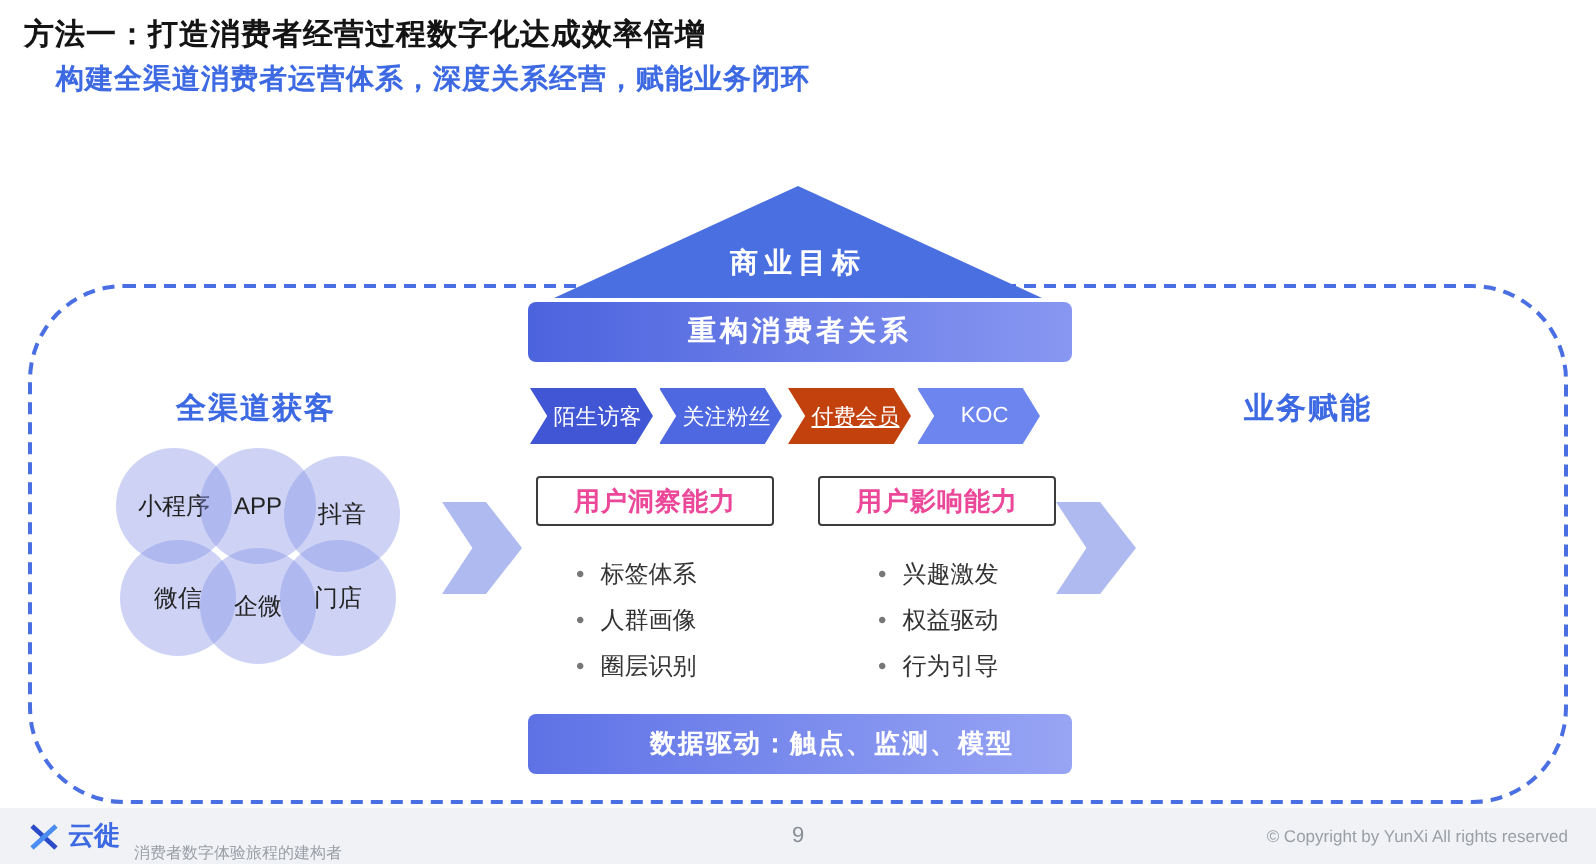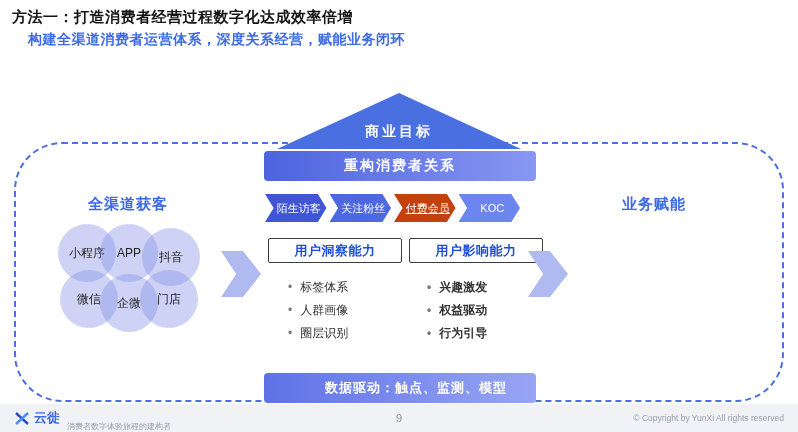--- a/index.html
+++ b/index.html
@@ -38,41 +38,41 @@
   .c6 { left:82px; top:46px; }
 
   .big-arrow { position:absolute; width:40px; height:46px; background:#AFBAF0;
                clip-path:polygon(0 0,55% 0,100% 50%,55% 100%,0 100%,38% 50%); }
   #arrow-left  { left:221px; top:251px; }
   #arrow-right { left:528px; top:251px; }
 
   .bar { position:absolute; left:264px; width:272px; height:30px; border-radius:4px;
          color:#fff; font-weight:bold; display:flex; align-items:center; justify-content:center; }
   #bar-top { top:151px; background:linear-gradient(90deg,#4C63DE,#8897F1); font-size:14px; letter-spacing:2px; }
-  #bar-bottom { top:373px; background:linear-gradient(90deg,#5E72E6,#98A5F4); font-size:13px; letter-spacing:1px;padding-left:32px; }
+  #bar-bottom { top:357px; background:linear-gradient(90deg,#5E72E6,#98A5F4); font-size:13px; letter-spacing:1px;padding-left:32px; }
 
   .stages { position:absolute; left:265px; top:194px; width:255px; height:28px; display:flex; gap:3px; }
   .stage { flex:1; color:#fff; font-size:11px; display:flex; align-items:center; justify-content:center;
            padding-left:6px; clip-path:polygon(0 0,86% 0,100% 50%,86% 100%,0 100%,14% 50%); }
   .stage:nth-child(1){ background:#4156D4; }
   .stage:nth-child(2){ background:#4E68E2; }
   .stage:nth-child(3){ background:#c2410c;text-decoration:underline; }
   .stage:nth-child(4){ background:#6D85EF; }
 
-  .ability-box { position:absolute; width:134px; height:25px; border:1px solid #3c3c3c; border-radius:2px;
+  .ability-box { position:absolute; width:119px; height:25px; border:1px solid #3c3c3c; border-radius:2px;
                  background:#fff; display:flex; align-items:center; justify-content:center;
-                 font-size:13px; font-weight:bold; color:#1d4ed8; letter-spacing:.5px; }
+                 font-size:13px; font-weight:bold; color:#ec4899; letter-spacing:.5px; }
   #insight-box { left:268px; top:238px; }
   #influence-box { left:409px; top:238px; }
 
   .bullets { position:absolute; list-style:none; font-size:12px; color:#333; }
   .bullets li { line-height:23px; }
   .bullets li::before { content:"•"; color:#777; margin-right:8px; }
   #insight-list { left:288px; top:276px; }
-  #influence-list { left:427px; top:276px;font-weight:bold; }
+  #influence-list { left:439px; top:276px; }
 
   .footer { position:absolute; left:0; bottom:0; width:100%; height:28px; background:#F1F2F6;
             display:flex; align-items:center; padding:0 14px; }
   .logo-wrap { display:flex; align-items:center; }
   .logo-text { color:#3D6AE3; font-weight:bold; font-size:13px; margin-left:4px; }
   .tagline { color:#9aa0a6; font-size:8px; margin-left:7px; margin-top:16px; }
   .page-num { position:absolute; left:50%; transform:translateX(-50%); color:#8a8f98; font-size:11px; }
   .copyright { margin-left:auto; color:#9aa0a6; font-size:8.5px; }
 </style>
 </head>

